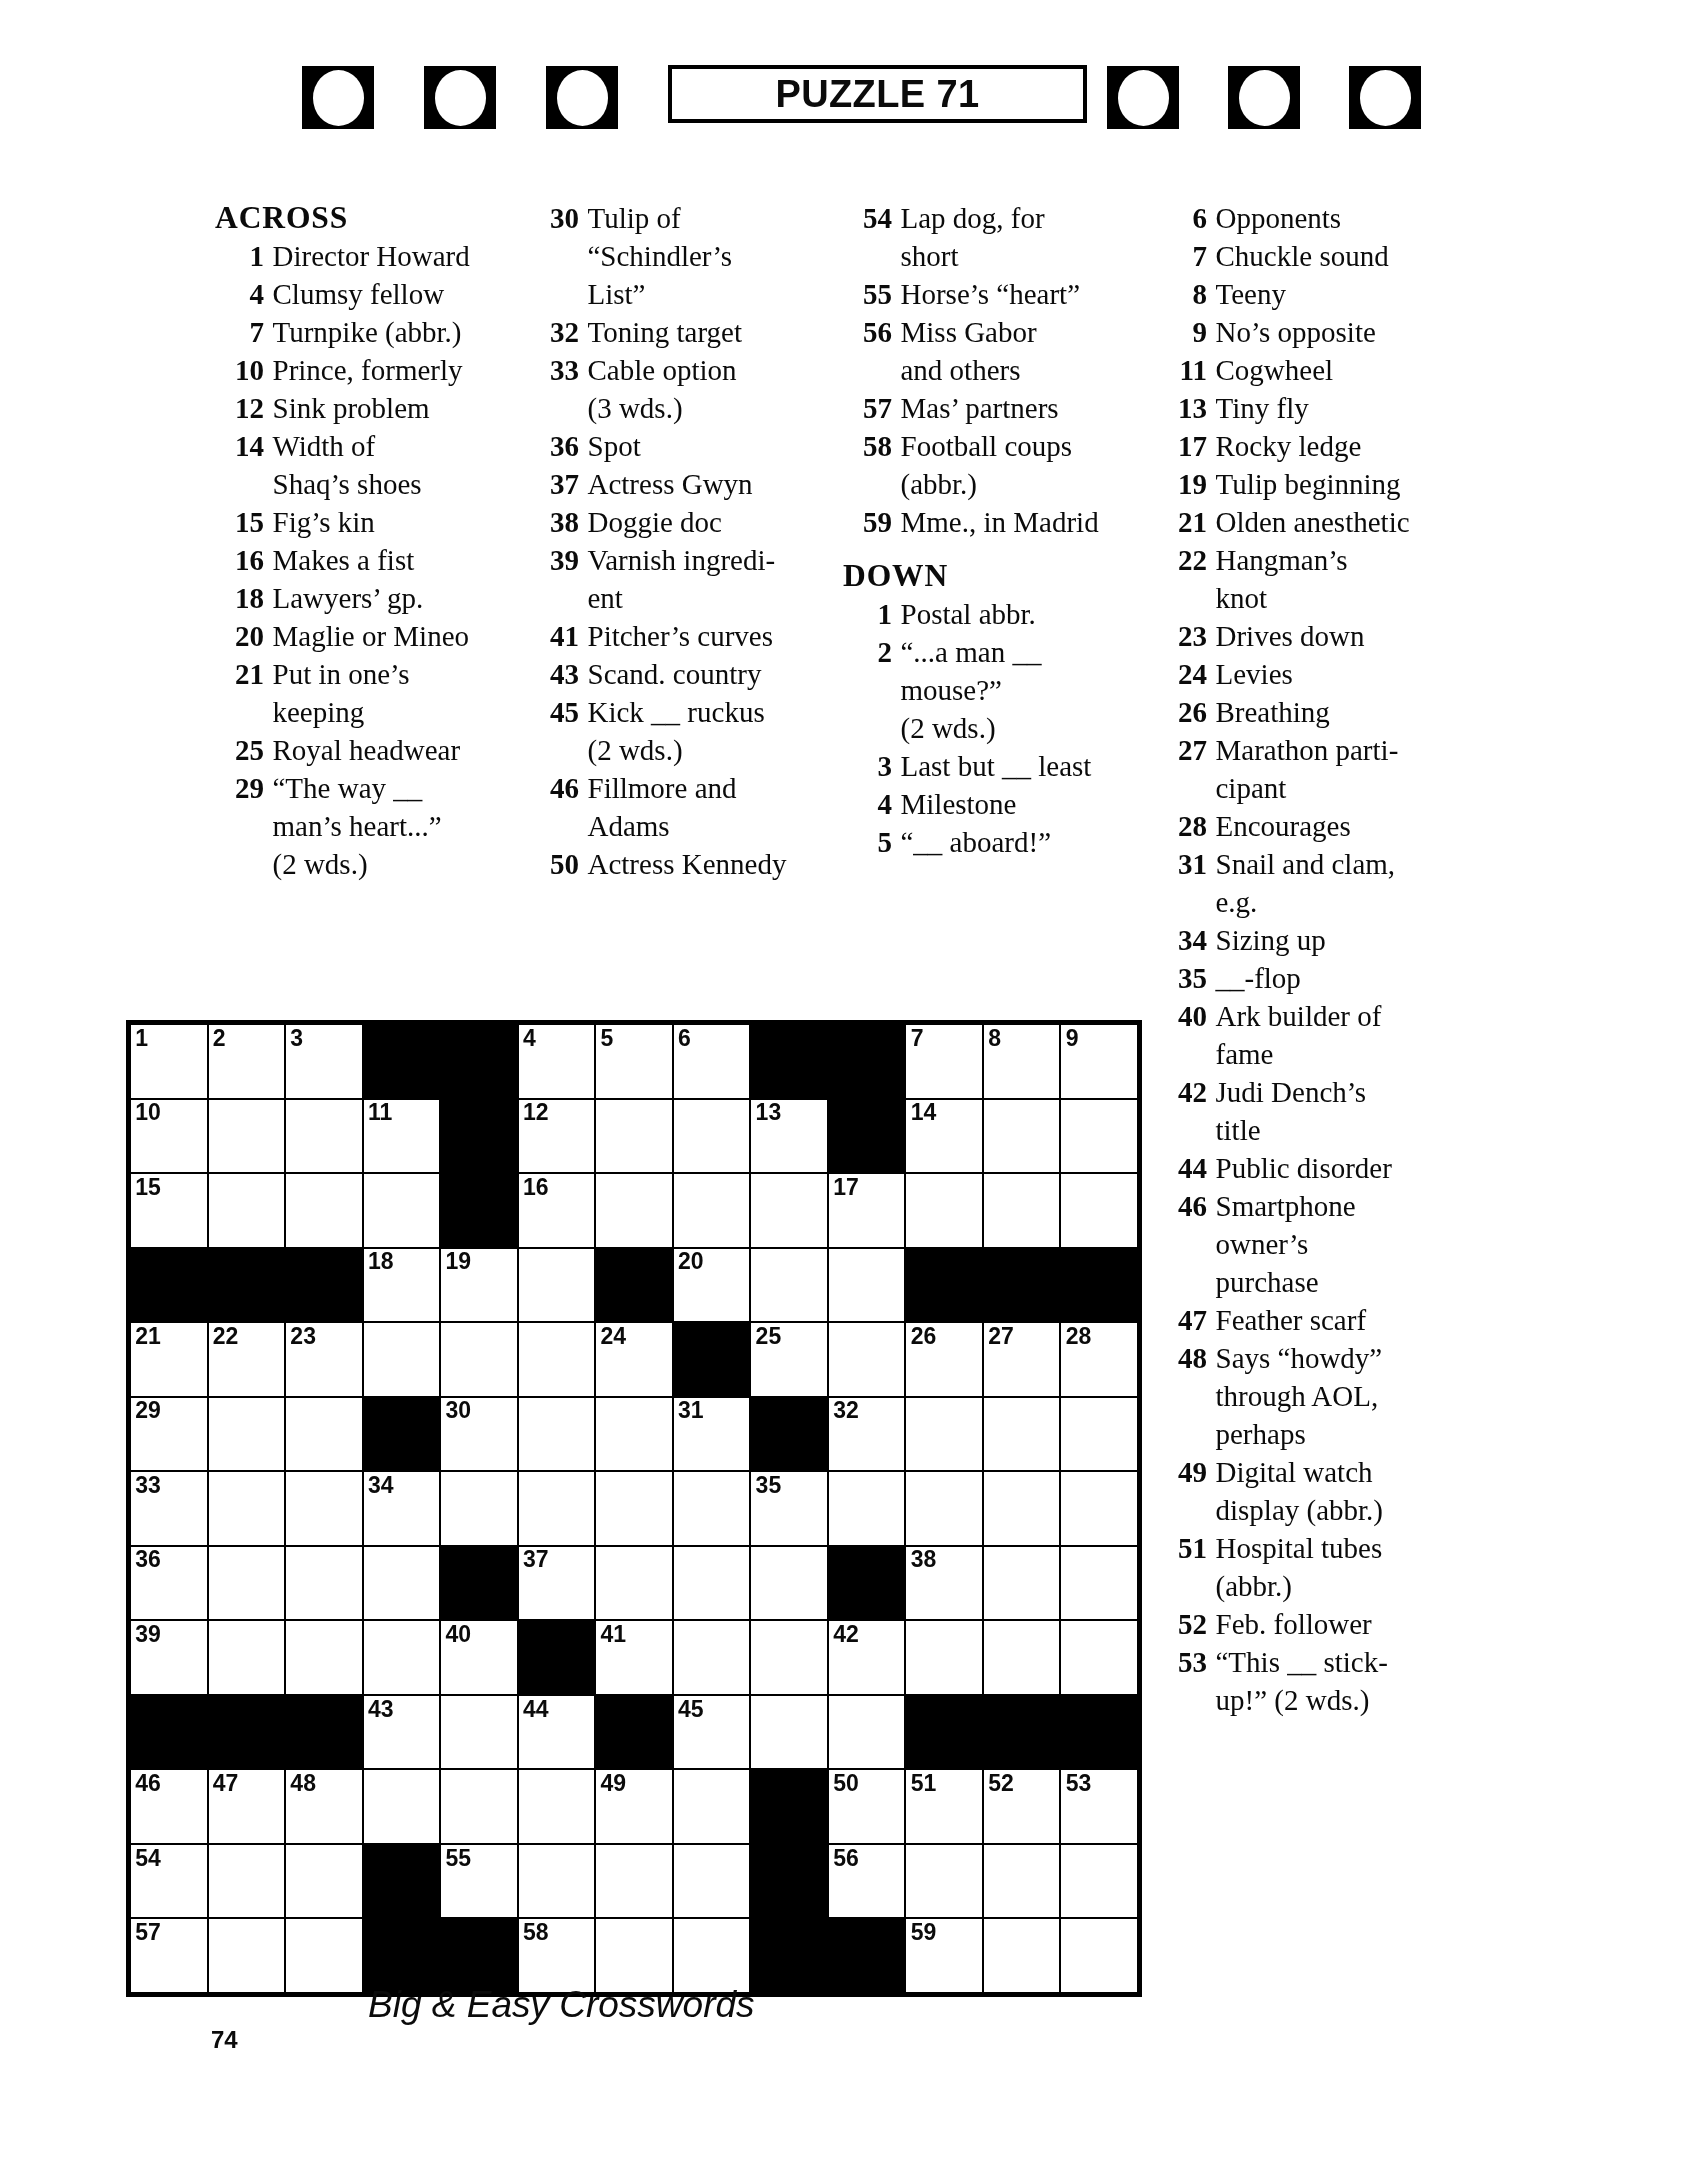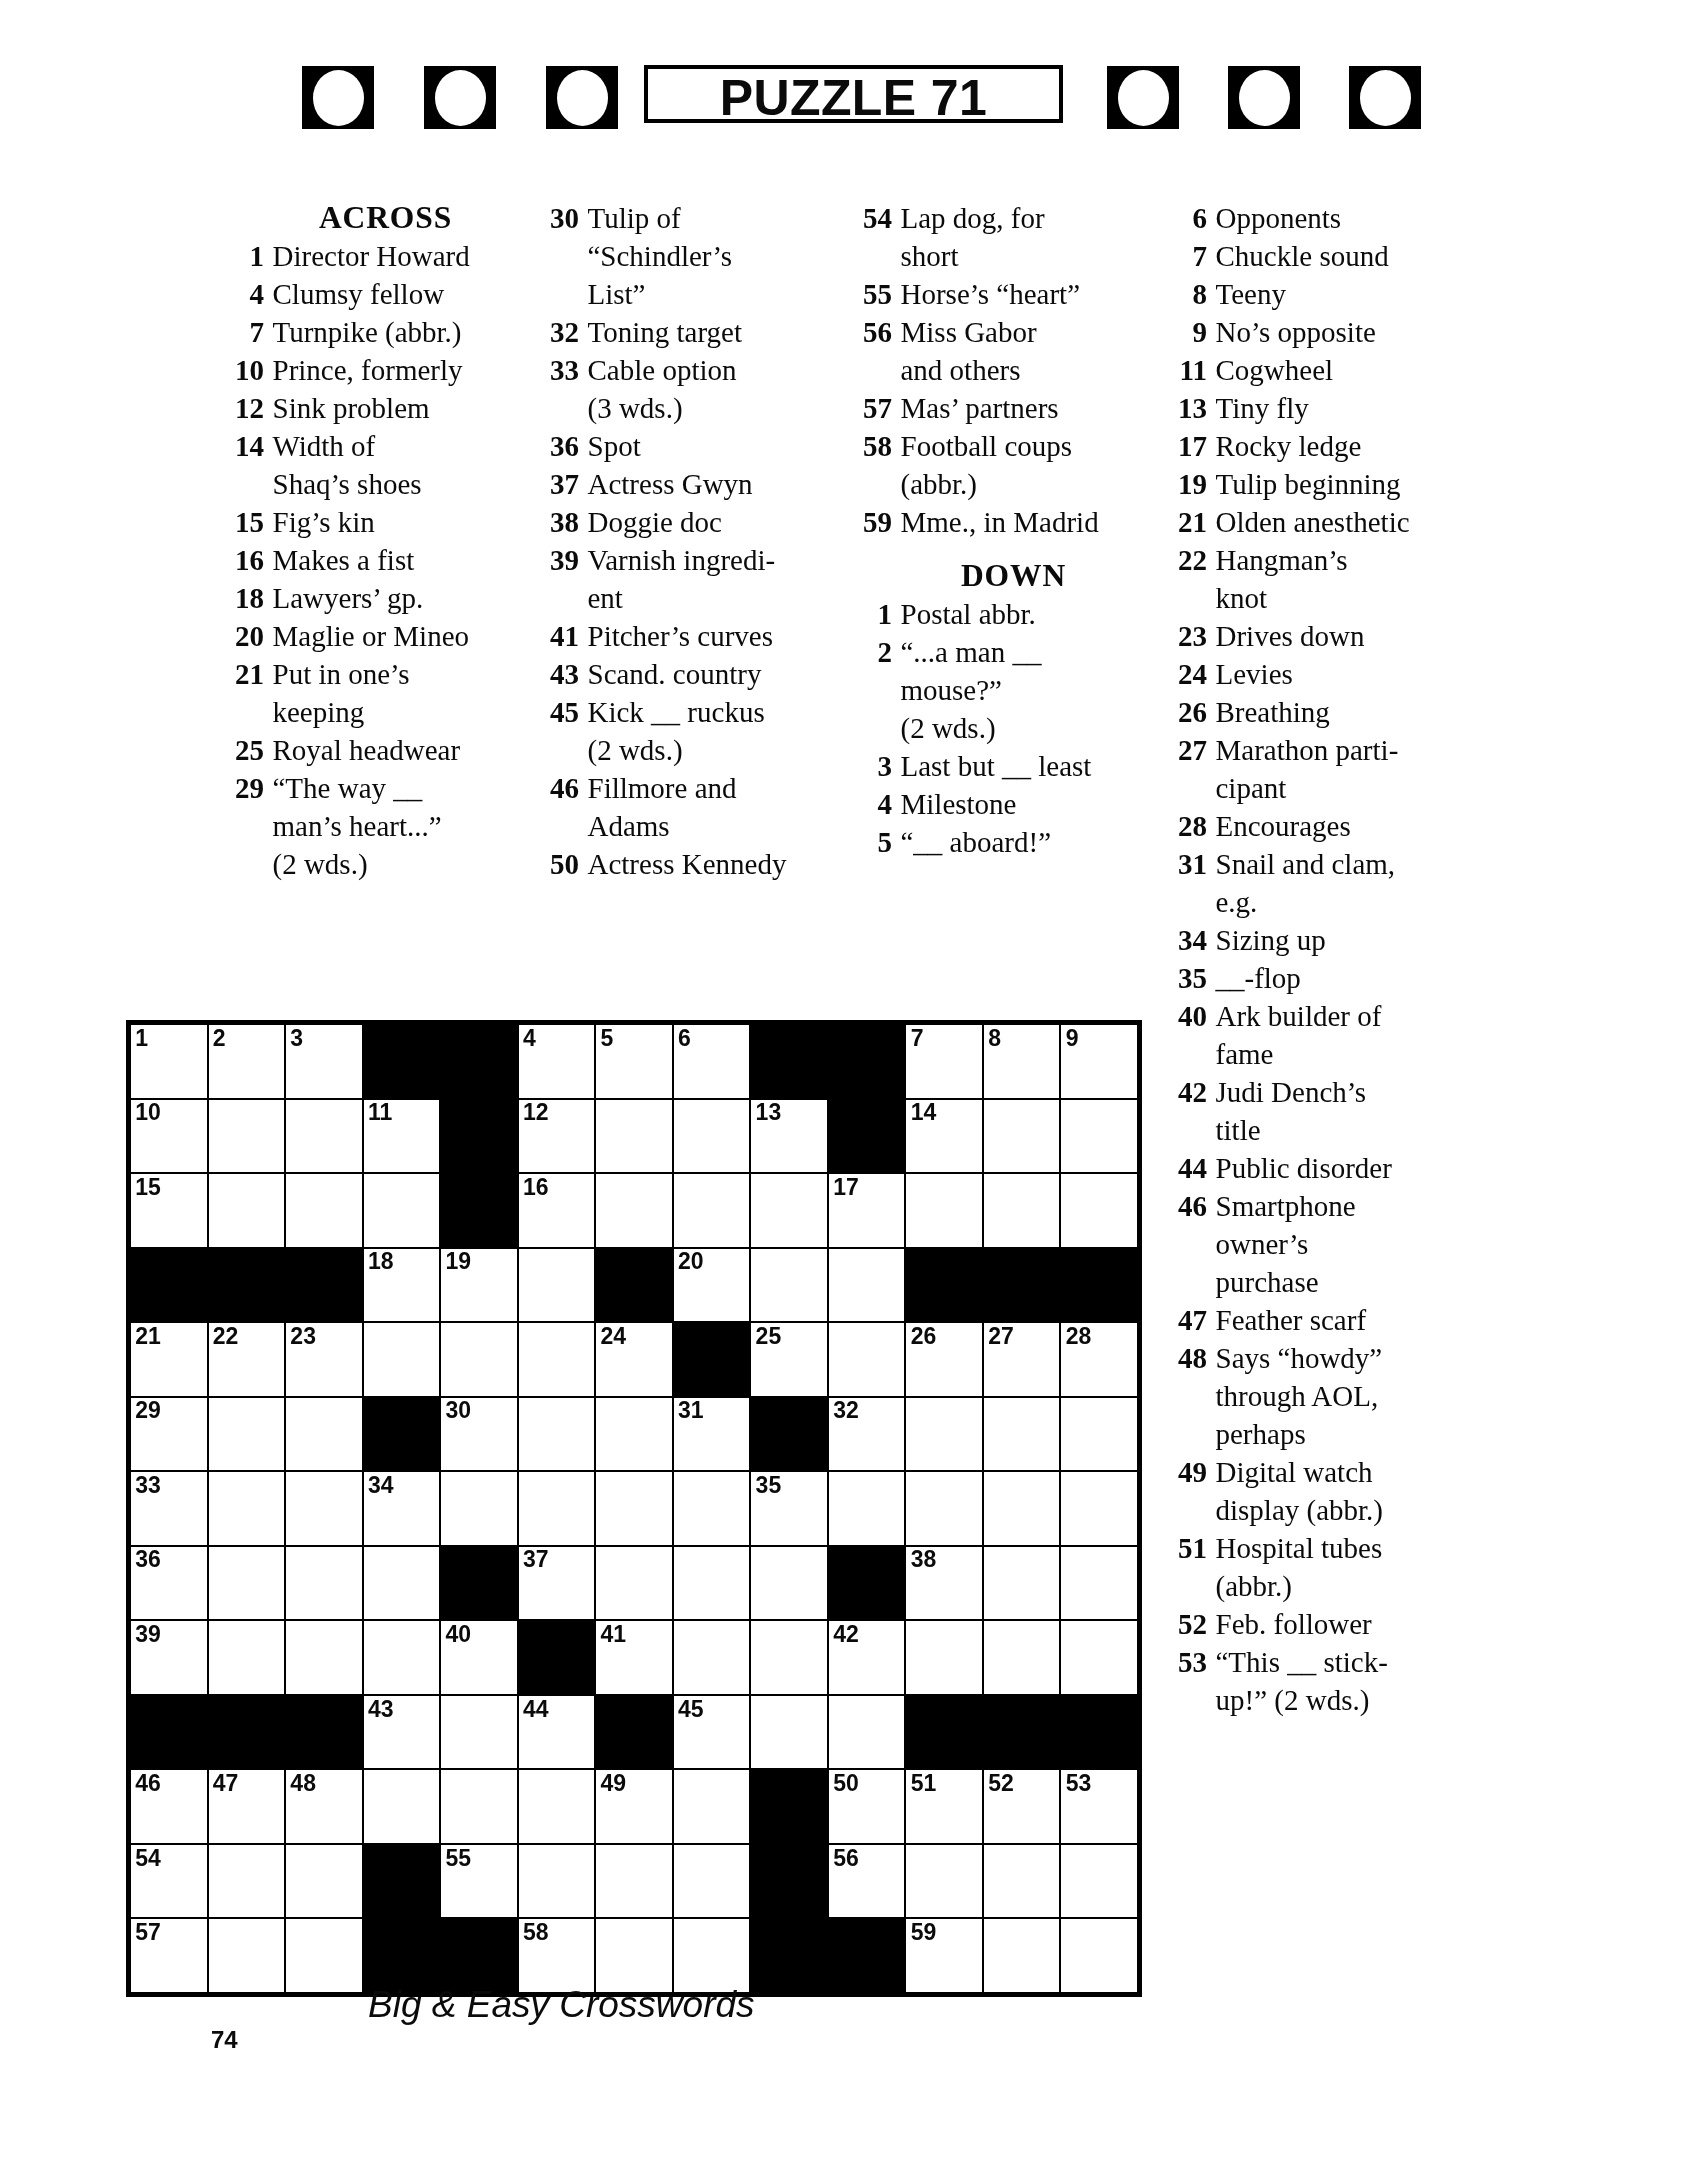--- a/index.html
+++ b/index.html
@@ -11,35 +11,35 @@
   }
 
   
   .orn { position:absolute; display:flex; }
   .orn-left  { left:302px; top:66px;  gap:50px; }
   .orn-right { left:1107px; top:66px; gap:49px; }
   .obox { width:72px; height:63px; background:#000; display:flex; align-items:center; justify-content:center; }
   .ocircle { width:51px; height:56px; background:#fff; border-radius:50%; }
 
   .title-box {
-    position:absolute; left:644px; top:65px; width:419px; height:58px;
+    position:absolute; left:668px; top:65px; width:419px; height:58px;
     border:4.3px solid #000; box-sizing:border-box;
-    display:flex; align-items:flex-start; justify-content:center;
+    display:flex; align-items:center; justify-content:center;
     font-family:"Liberation Sans", sans-serif; font-weight:bold;
-    font-size:50px; letter-spacing:0.4px;
+    font-size:38px; letter-spacing:0.4px;
   }
 
   
   .ccol { position:absolute; top:199px; width:341px; }
   #col1 { left:215px; }
   #col2 { left:530px; }
   #col3 { left:843px; }
   #col4 { left:1158px; }
   .section2 { margin-top:16px; }
-  .chead { font-weight:bold; font-size:31.5px; line-height:38px; letter-spacing:0.9px;text-align:center; }
+  .chead { font-weight:bold; font-size:31.5px; line-height:38px; letter-spacing:0.9px; }
   .clue { display:grid; grid-template-columns:49px 1fr; column-gap:8.5px; }
   .cnum { text-align:right; font-weight:bold; font-size:29px; line-height:38px; }
   .ctext { white-space:pre-line; font-size:29px; line-height:38px; }
 
   
   .grid {
     position:absolute; left:126px; top:1020px;
     width:1016px; height:977px; box-sizing:border-box;
     border:4.3px solid #000; background:#000;
     display:grid;

